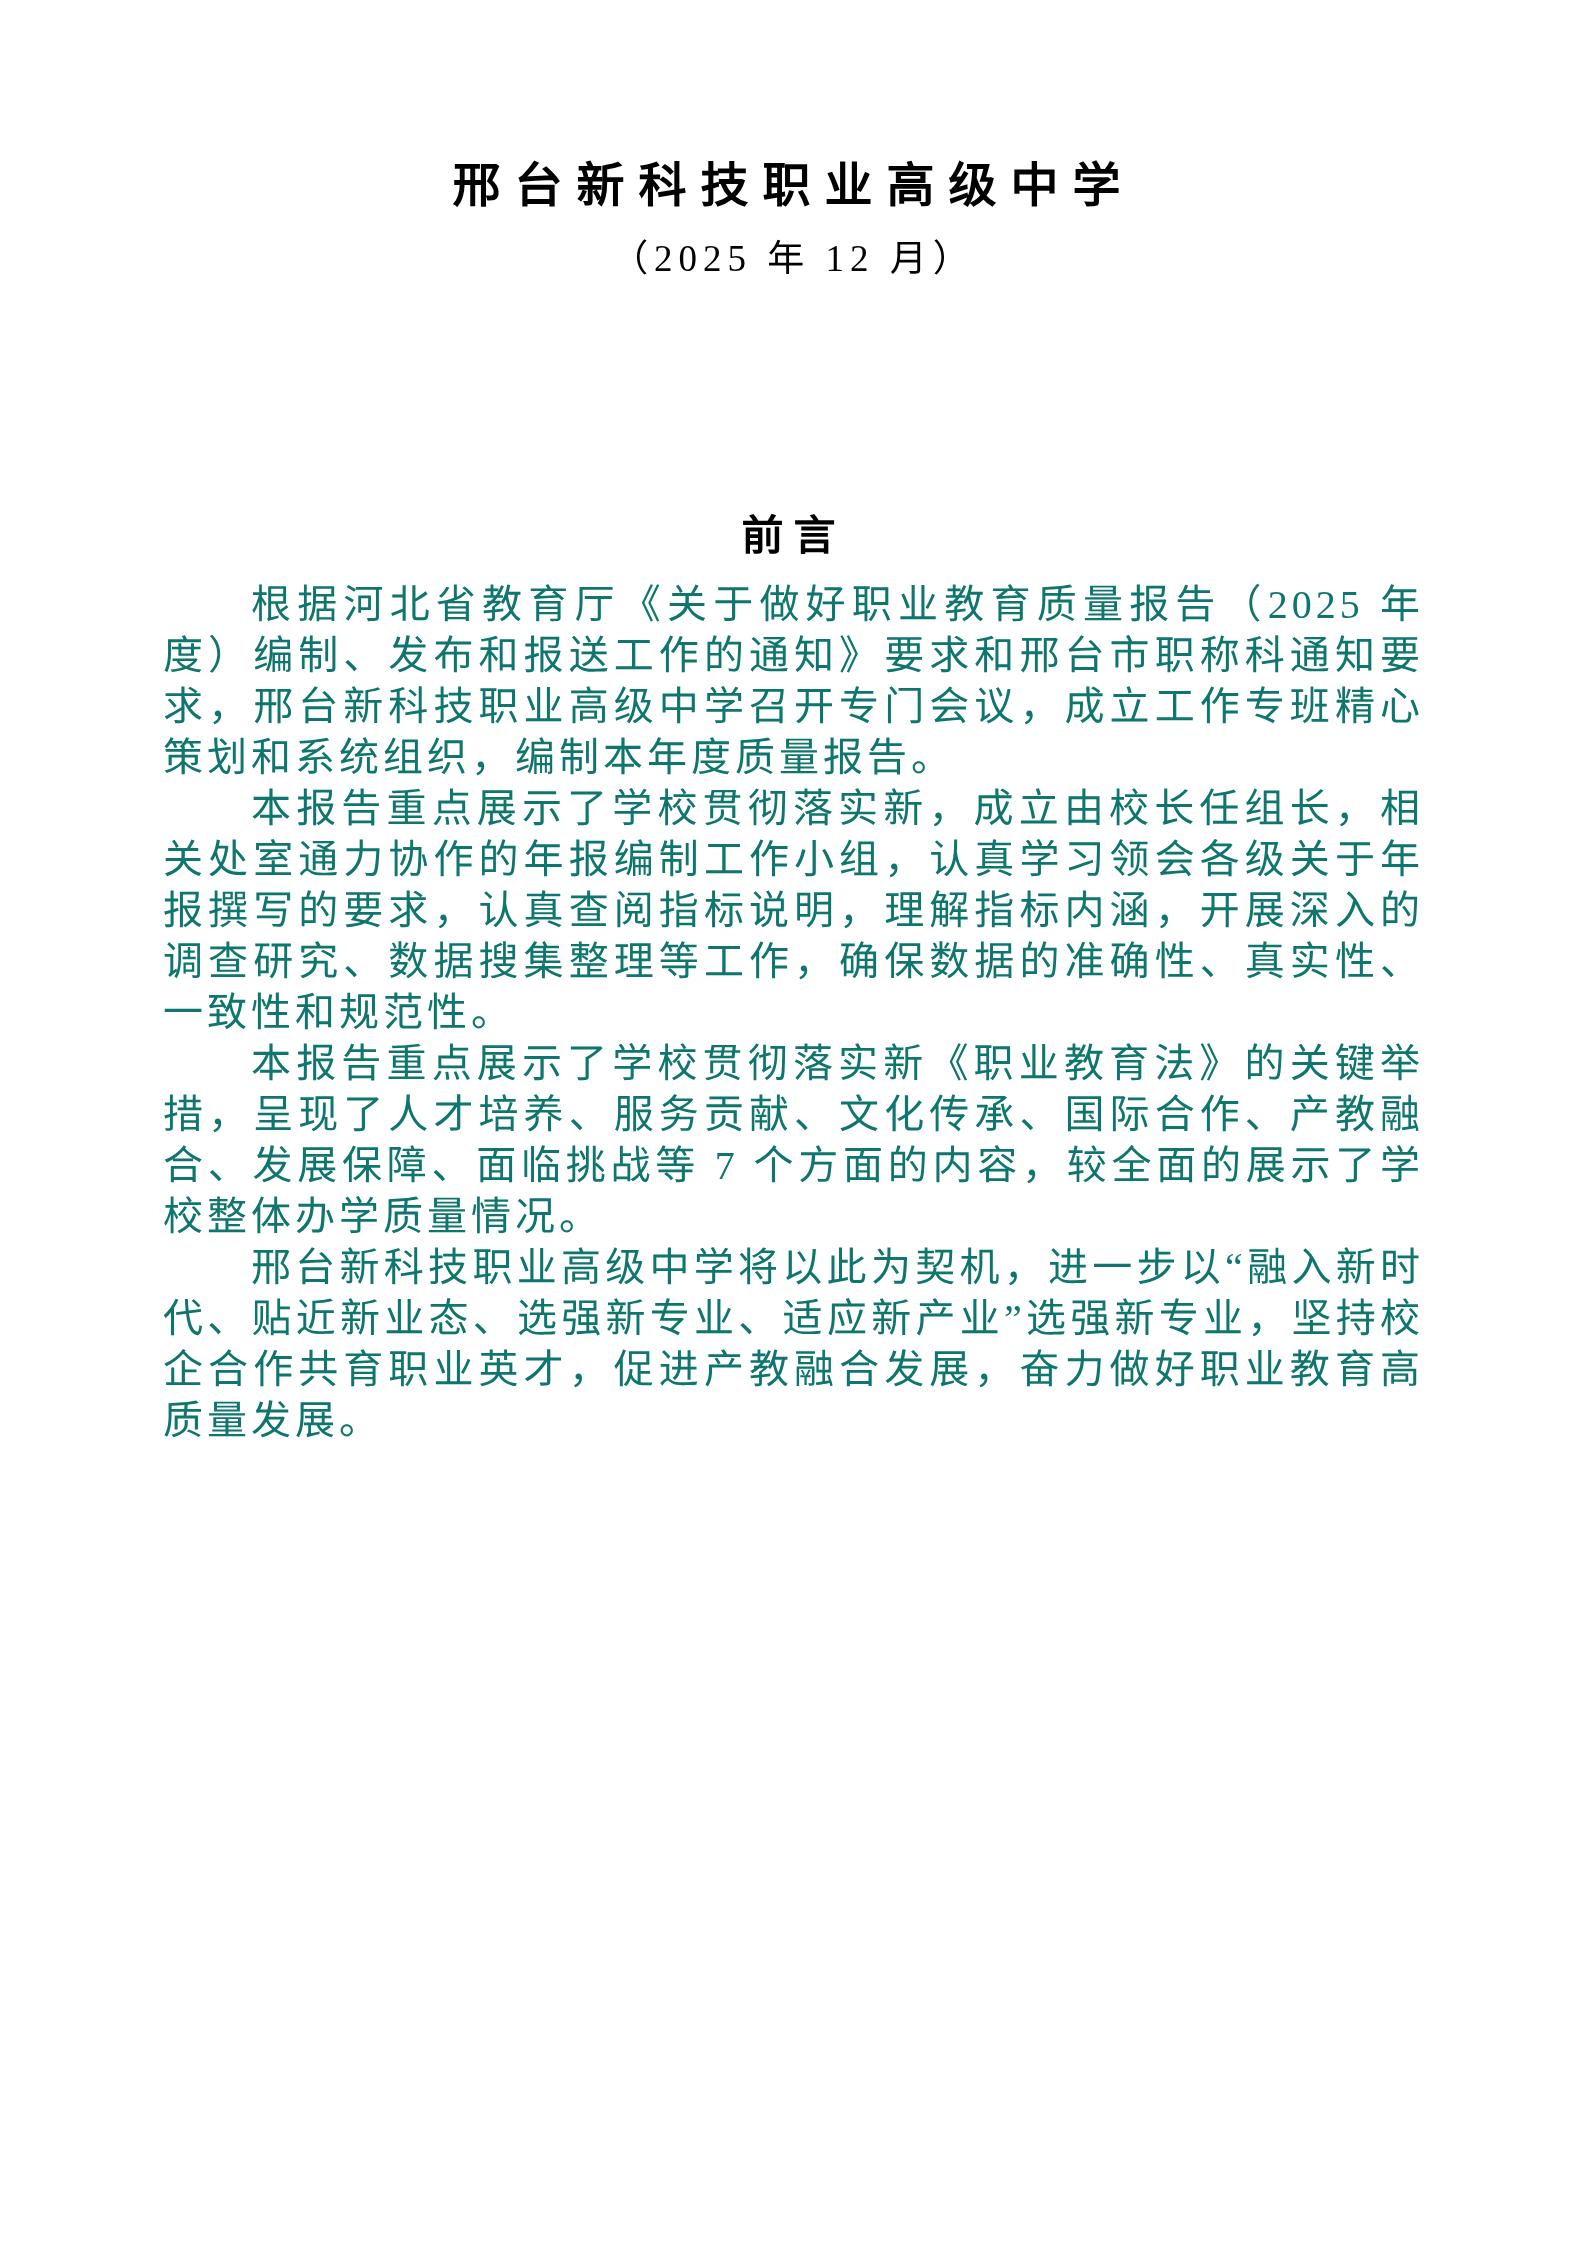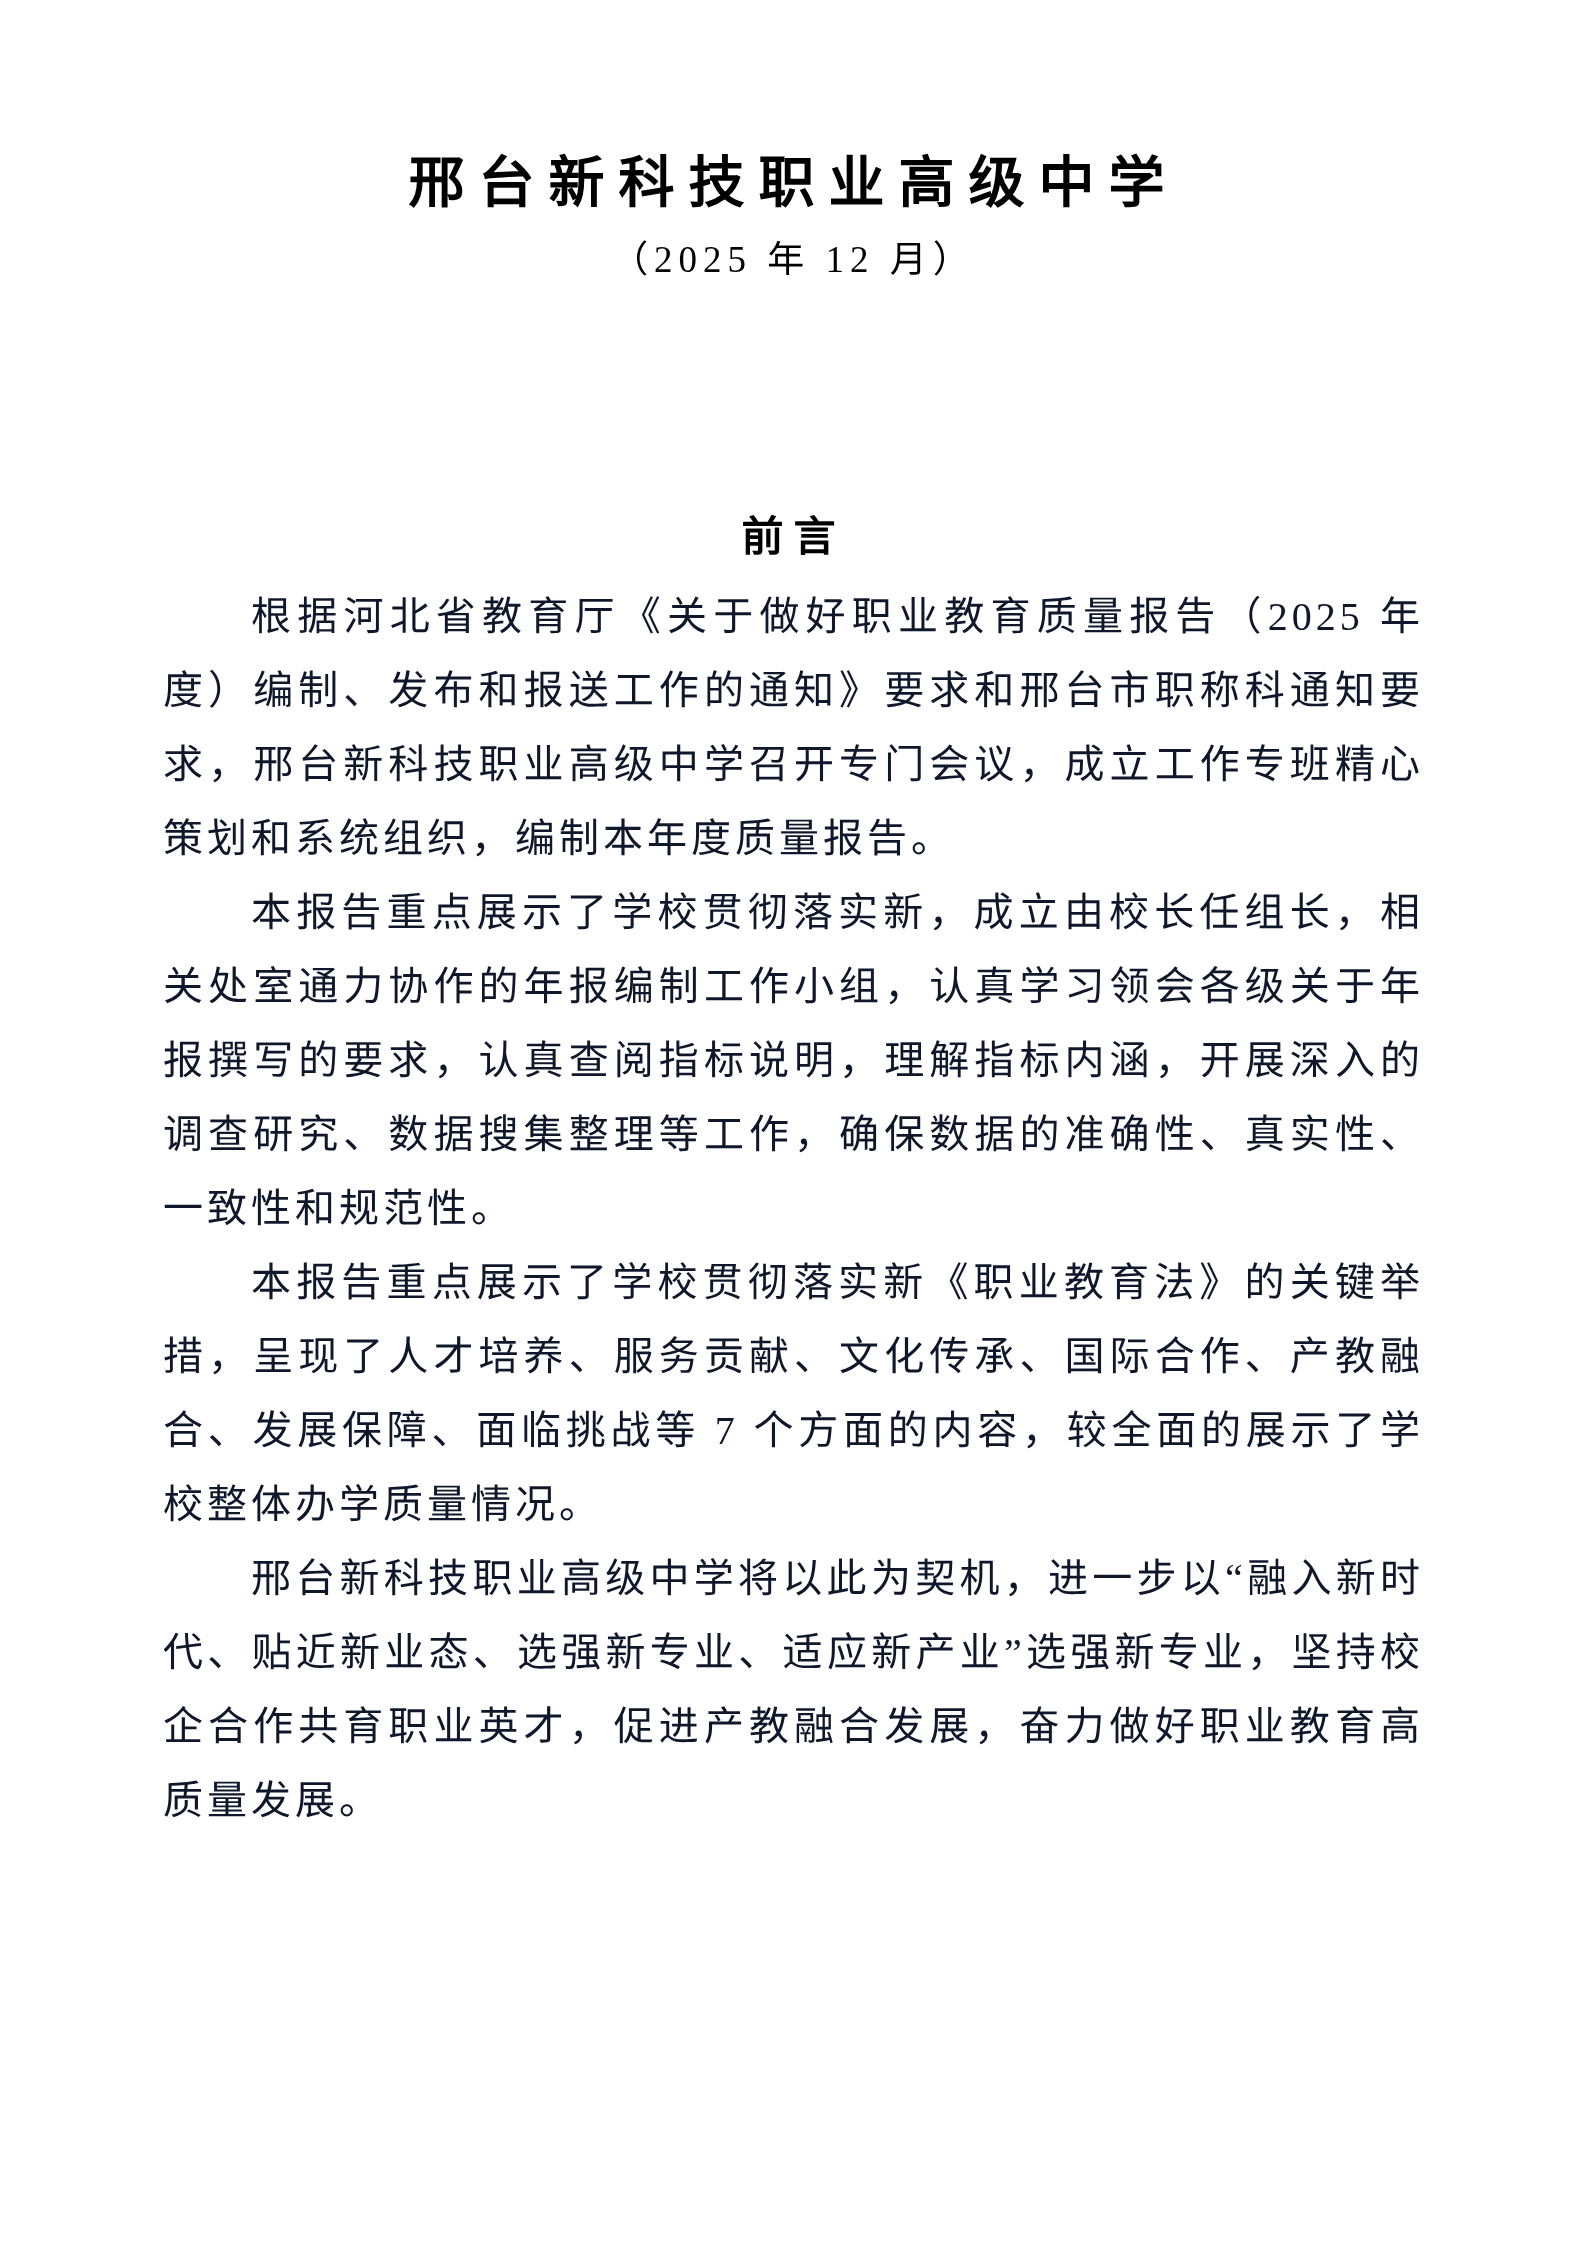--- a/index.html
+++ b/index.html
@@ -13,23 +13,23 @@
     height: 2245px;
     margin: 0 auto;
     background: #ffffff;
     box-sizing: border-box;
     padding: 138px 163px 120px 163px;
     overflow: hidden;
     font-family: "Liberation Serif", "DejaVu Serif", serif;
     color: #000000;
   }
   .doc-title {
-    margin: 8px;
+    margin: 16px;
     text-align: center;
-    font-size: 56px;
+    font-size: 48px;
     font-weight: 600;
     letter-spacing: 14px;
     line-height: 1.35;
     font-family: "Liberation Serif", "DejaVu Serif", serif;
     white-space: nowrap;
   }
   .doc-title.second {
     margin-top: 10px;
   }
   .doc-date {
@@ -46,27 +46,27 @@
     text-align: center;
     font-size: 42px;
     font-weight: 700;
     letter-spacing: 10px;
     line-height: 1.2;
     font-family: "Liberation Sans", "DejaVu Sans", sans-serif;
   }
   .body-text p {
     margin: 0;
     font-size: 40px;
-    line-height: 74px;
+    line-height: 51px;
     letter-spacing: 4px;
     text-align: justify;
     text-justify: inter-ideograph;
     text-indent: 2.2em;
     font-weight: 300;
-    color: #0f172a;
+    color: #0f766e;
   }
 </style>
 </head>
 <body>
 
 <div class="page">
   <h1 class="doc-title">邢台新科技职业高级中学</h1>
   <div class="doc-date">（2025 年 12 月）</div>
 
   <h2 class="section-heading">前言</h2>

